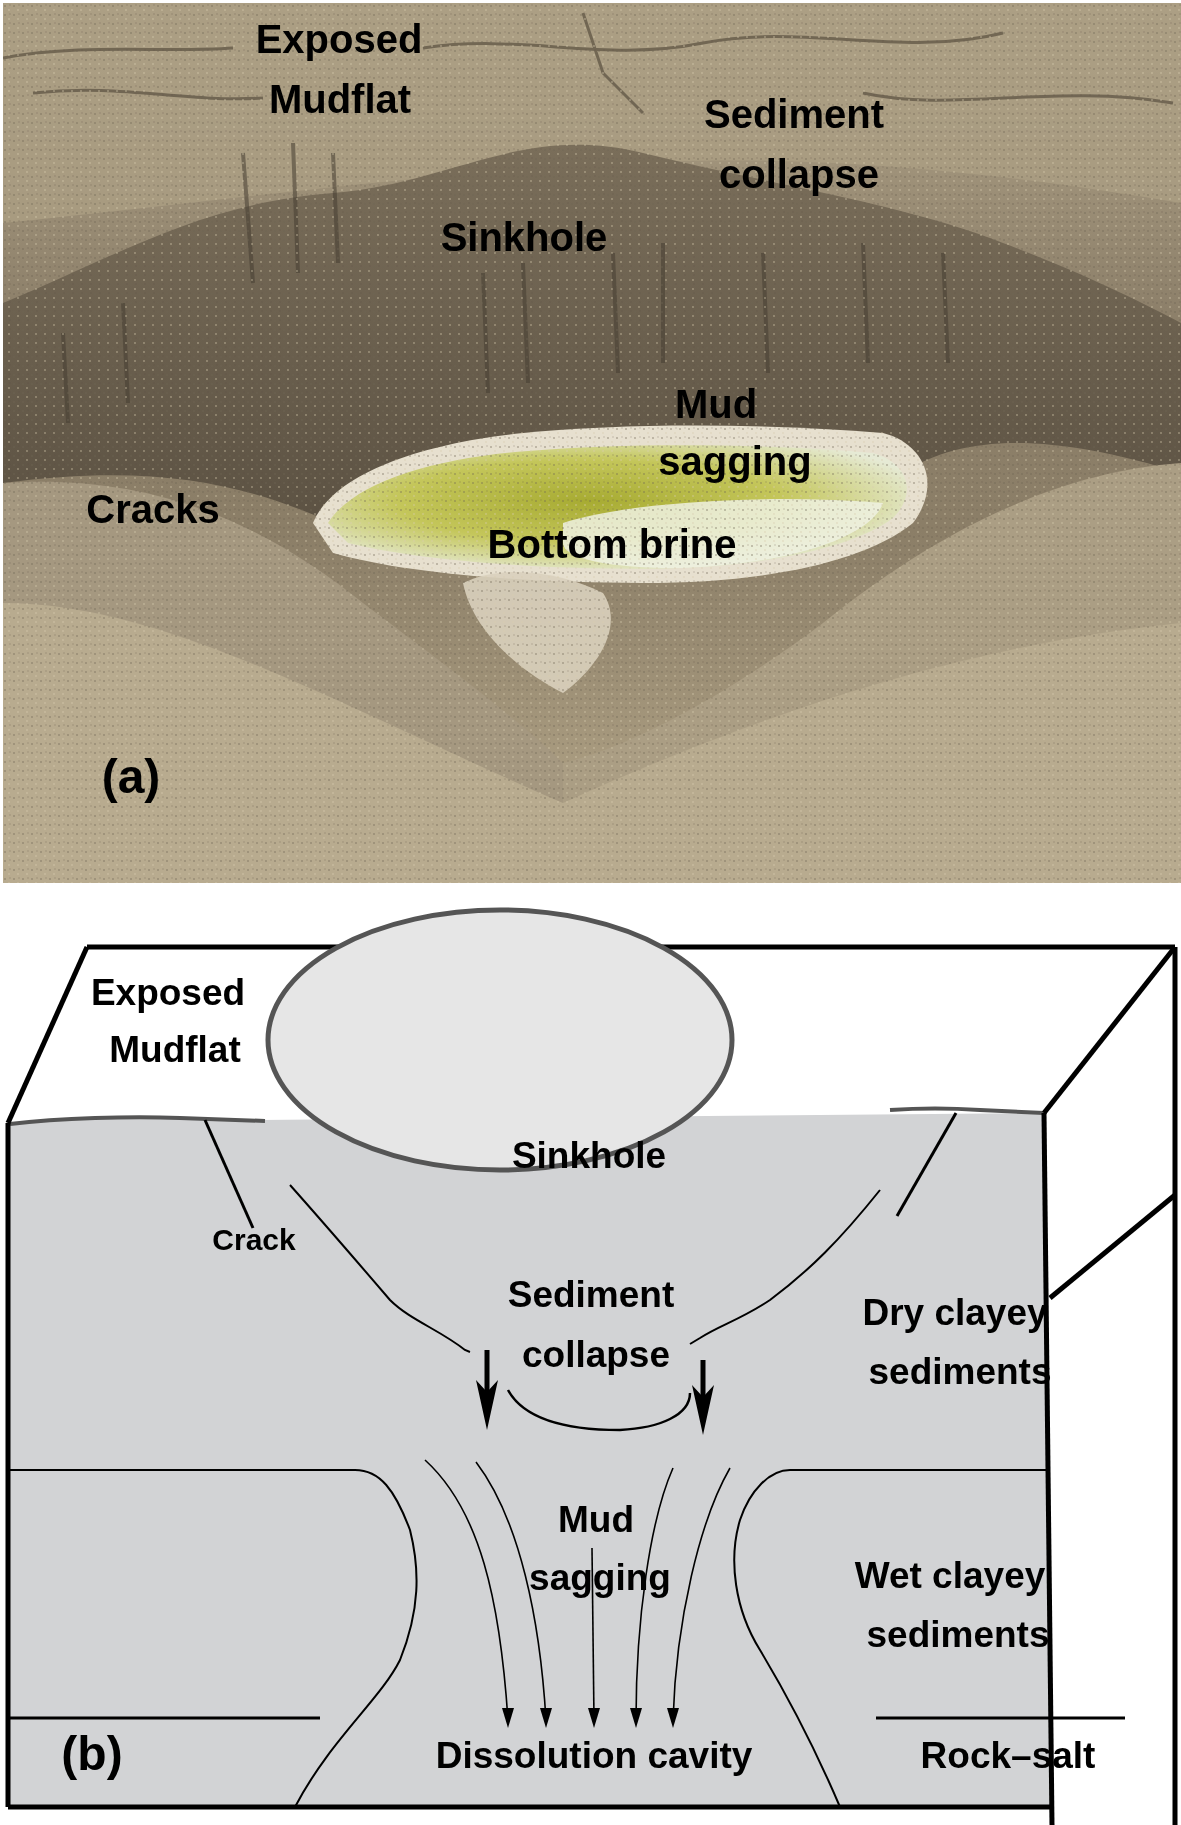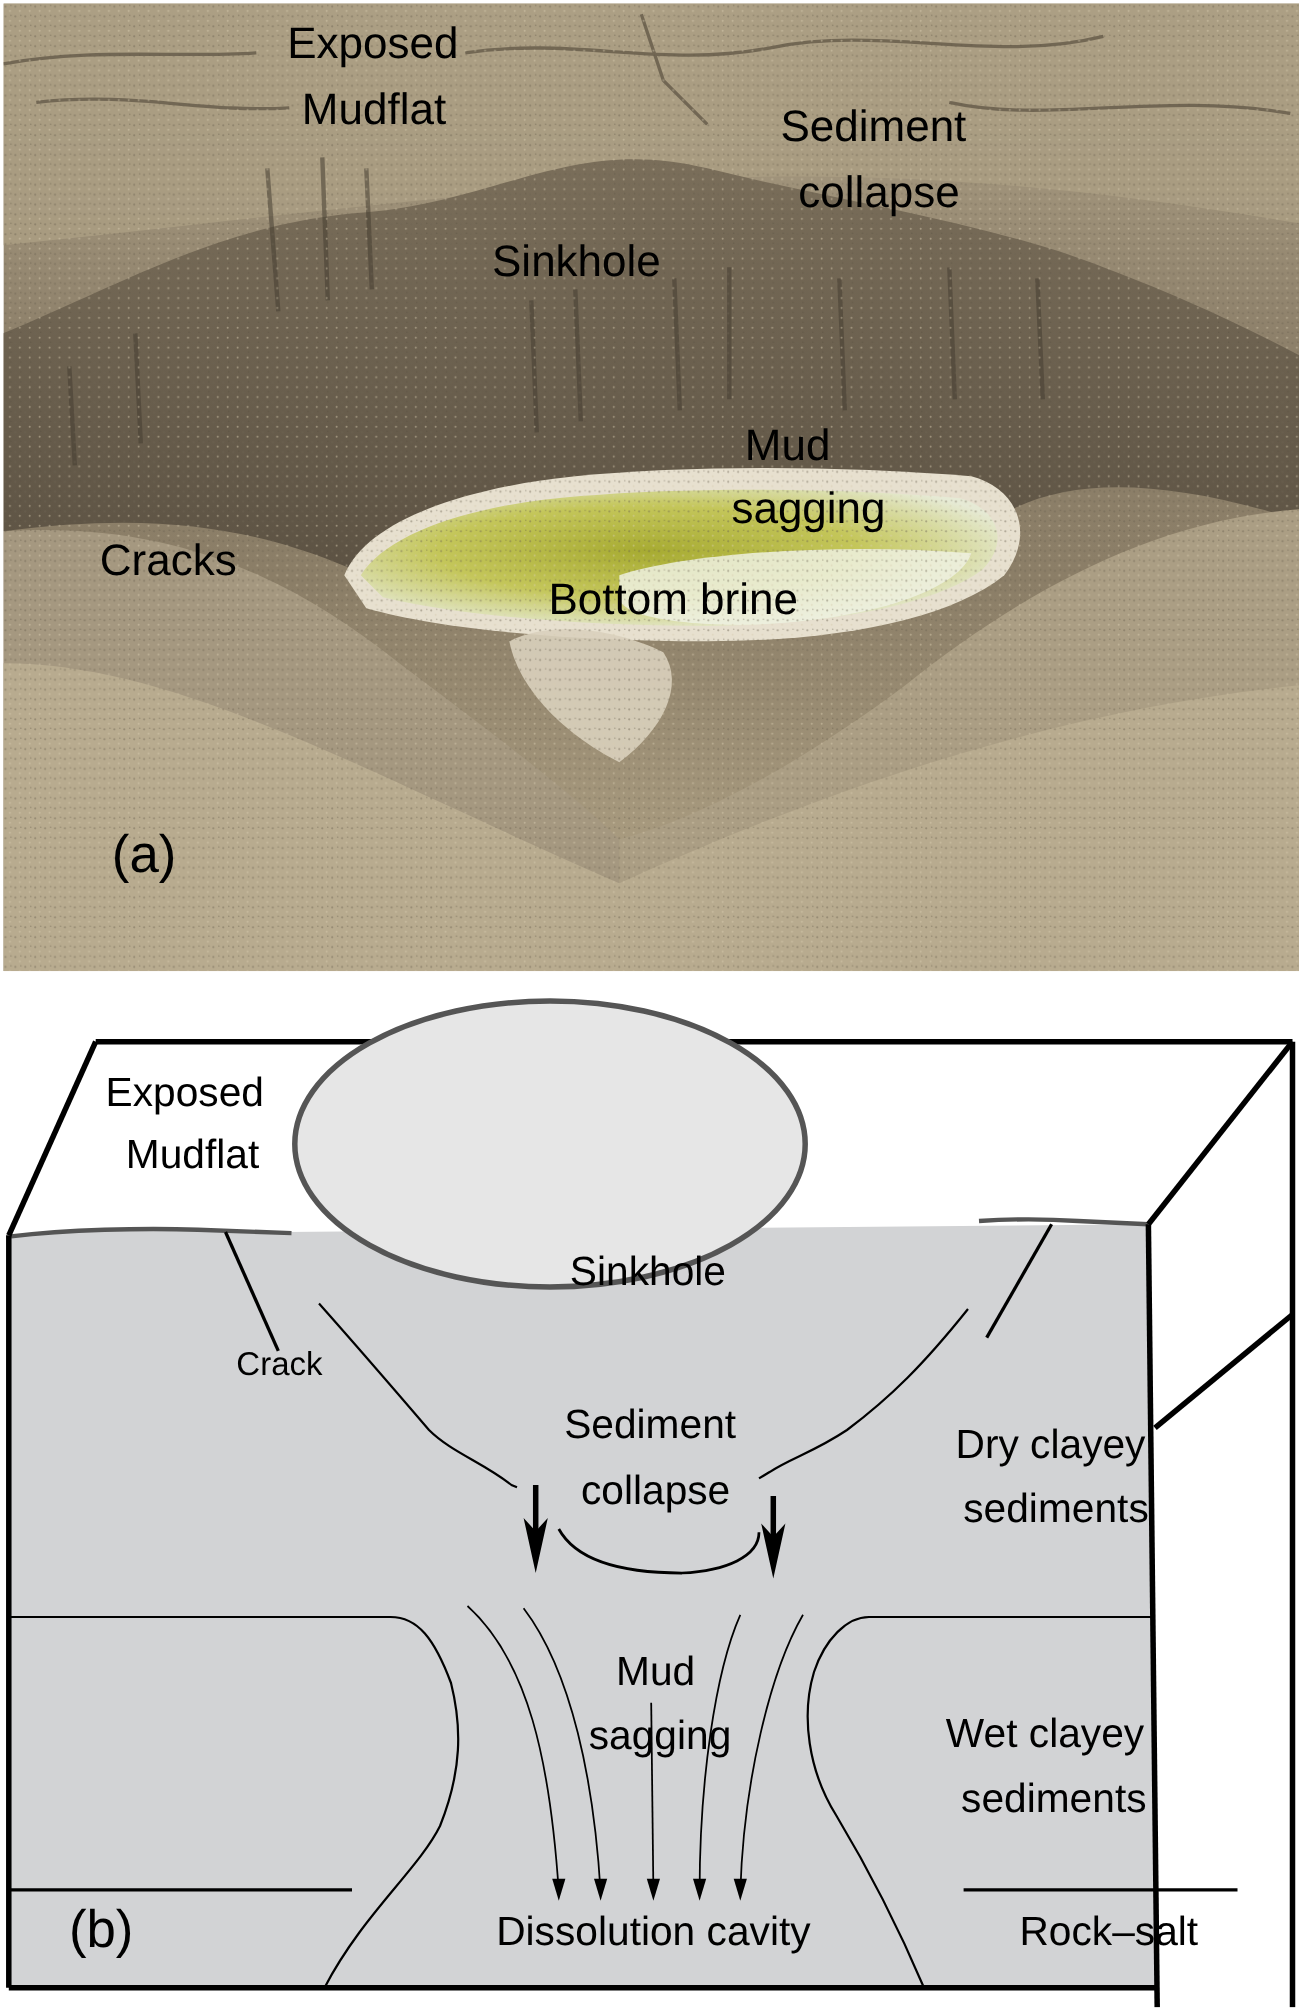--- a/index.html
+++ b/index.html
@@ -1,18 +1,18 @@
 <!DOCTYPE html>
 <html><head>
 <meta charset="utf-8">
 <style>
   html, body { margin: 0; padding: 0; background: #ffffff; }
   body { width: 1181px; height: 1825px; position: relative; overflow: hidden;
          font-family: "Liberation Sans", sans-serif; }
-  .panel { position: absolute; }
+  .panel { position: absolute; font-weight: bold; }
   #photo-panel { left: 3px; top: 3px; width: 1178px; height: 880px; overflow: hidden; }
   #diagram-panel { left: 0; top: 900px; width: 1181px; height: 925px; }
   svg { display: block; }
   .lbl { font-family: "Liberation Sans", sans-serif; fill: #000; }
 </style>
 </head>
 <body>
 
 <div class="panel" id="photo-panel">
   <svg width="1178" height="880" viewBox="0 0 1178 880">

